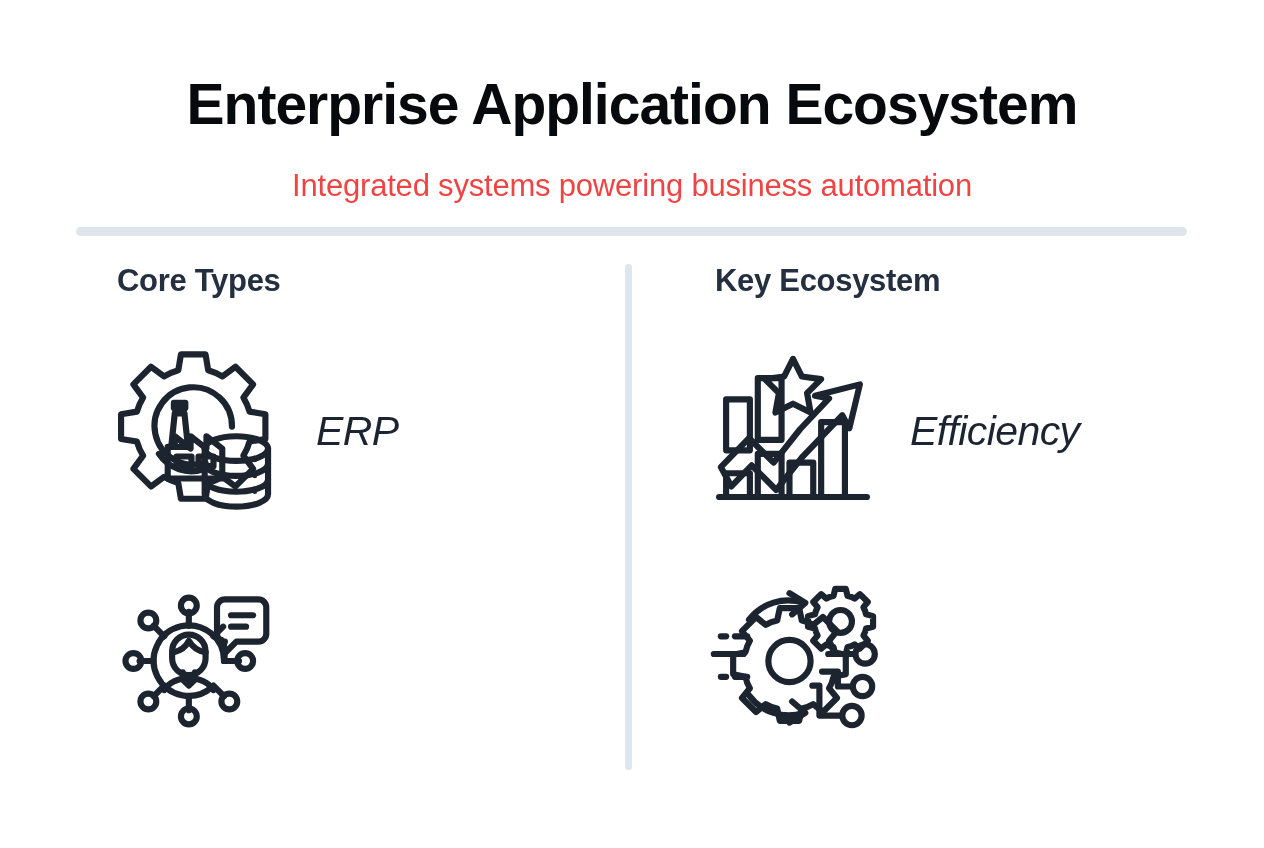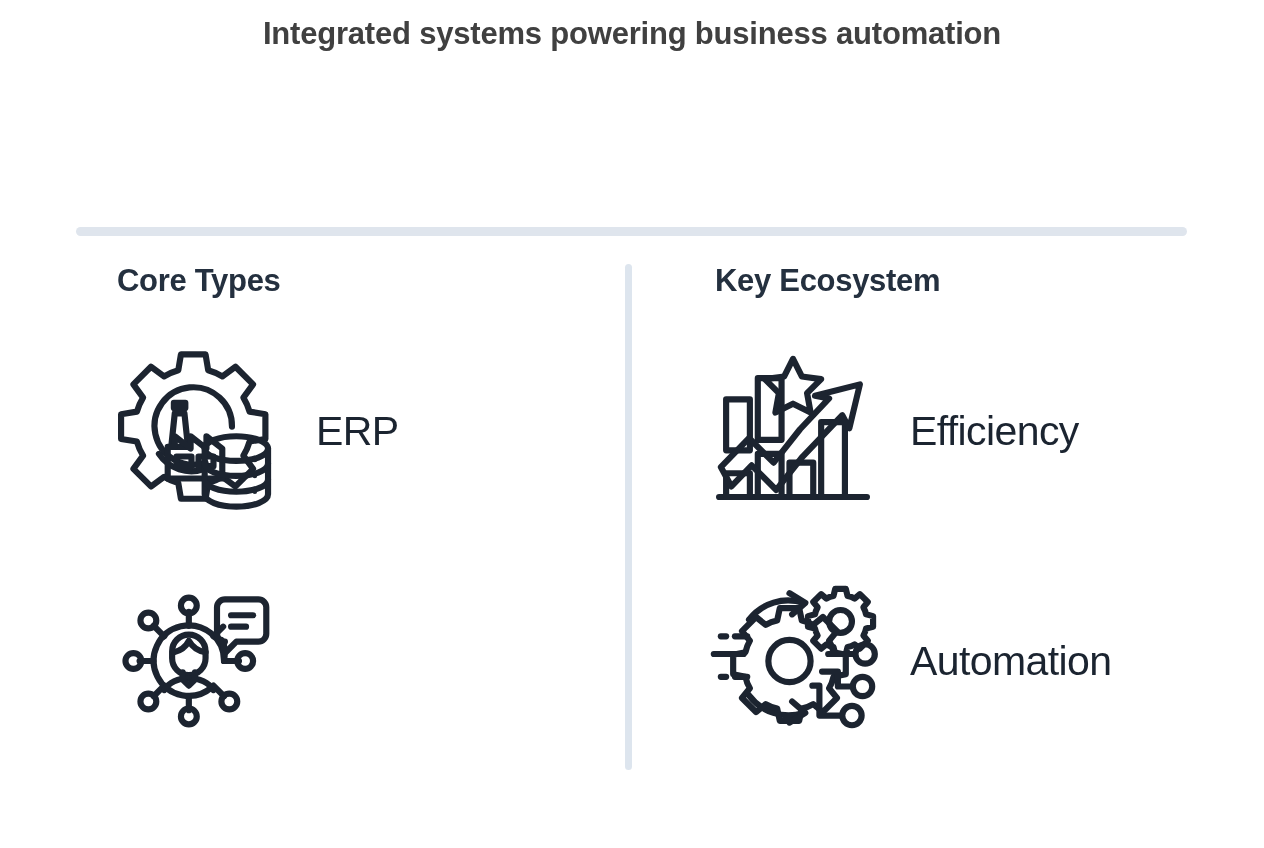--- a/index.html
+++ b/index.html
@@ -36,27 +36,27 @@
     margin: 0;
     padding-top: 68px;
     font-size: 57px;
     line-height: 72px;
     font-weight: 700;
     letter-spacing: -1.0px;
     color: #07090c;
     white-space: nowrap;
   }
   .subtitle {
-    margin: 4px;
+    margin: 16px;
     padding-top: 11px;
     font-size: 31px;
     line-height: 38px;
-    font-weight: 700;
+    font-weight: 400;
     letter-spacing: -0.2px;
-    color: #404040;
+    color: #ef4444;
     white-space: nowrap;
   }
 
   
   .divider-h {
     position: absolute;
     left: 76px;
     top: 227px;
     width: 1111px;
     height: 9px;
@@ -128,29 +128,31 @@
   }
 
   .row-label {
     font-size: 41px;
     line-height: 50px;
     font-weight: 500;
     letter-spacing: -0.6px;
     color: #1b2430;
     white-space: nowrap;
     margin-left: 26px;
+    font-style: italic;
   }
   .row-label.wide { margin-left: 22px; }
 </style>
 </head>
 <body>
 
 <div class="page">
 
   <div class="header">
+    <h1 class="title">Enterprise Application Ecosystem</h1>
     <p class="subtitle">Integrated systems powering business automation</p>
   </div>
 
   <div class="divider-h"></div>
   <div class="divider-v"></div>
 
   <div class="columns">
 
     <div class="column column-left">
       <h2 class="column-heading">Core Types</h2>
@@ -284,20 +286,19 @@
               <circle cx="154" cy="55" r="13"></circle>
 
               <path d="M140 92 h30"></path>
               <circle cx="182" cy="92" r="11"></circle>
               <path d="M133 112 h18 v17 h16"></path>
               <circle cx="179" cy="129" r="11"></circle>
               <path d="M122 128 h8 v34 h25"></path>
               <circle cx="167" cy="162" r="11"></circle>
             </svg>
           </div>
-          <div class="row-label wide">Automation</div>
         </div>
 
       </div>
     </div>
 
   </div>
 </div>
 
 </body></html>

